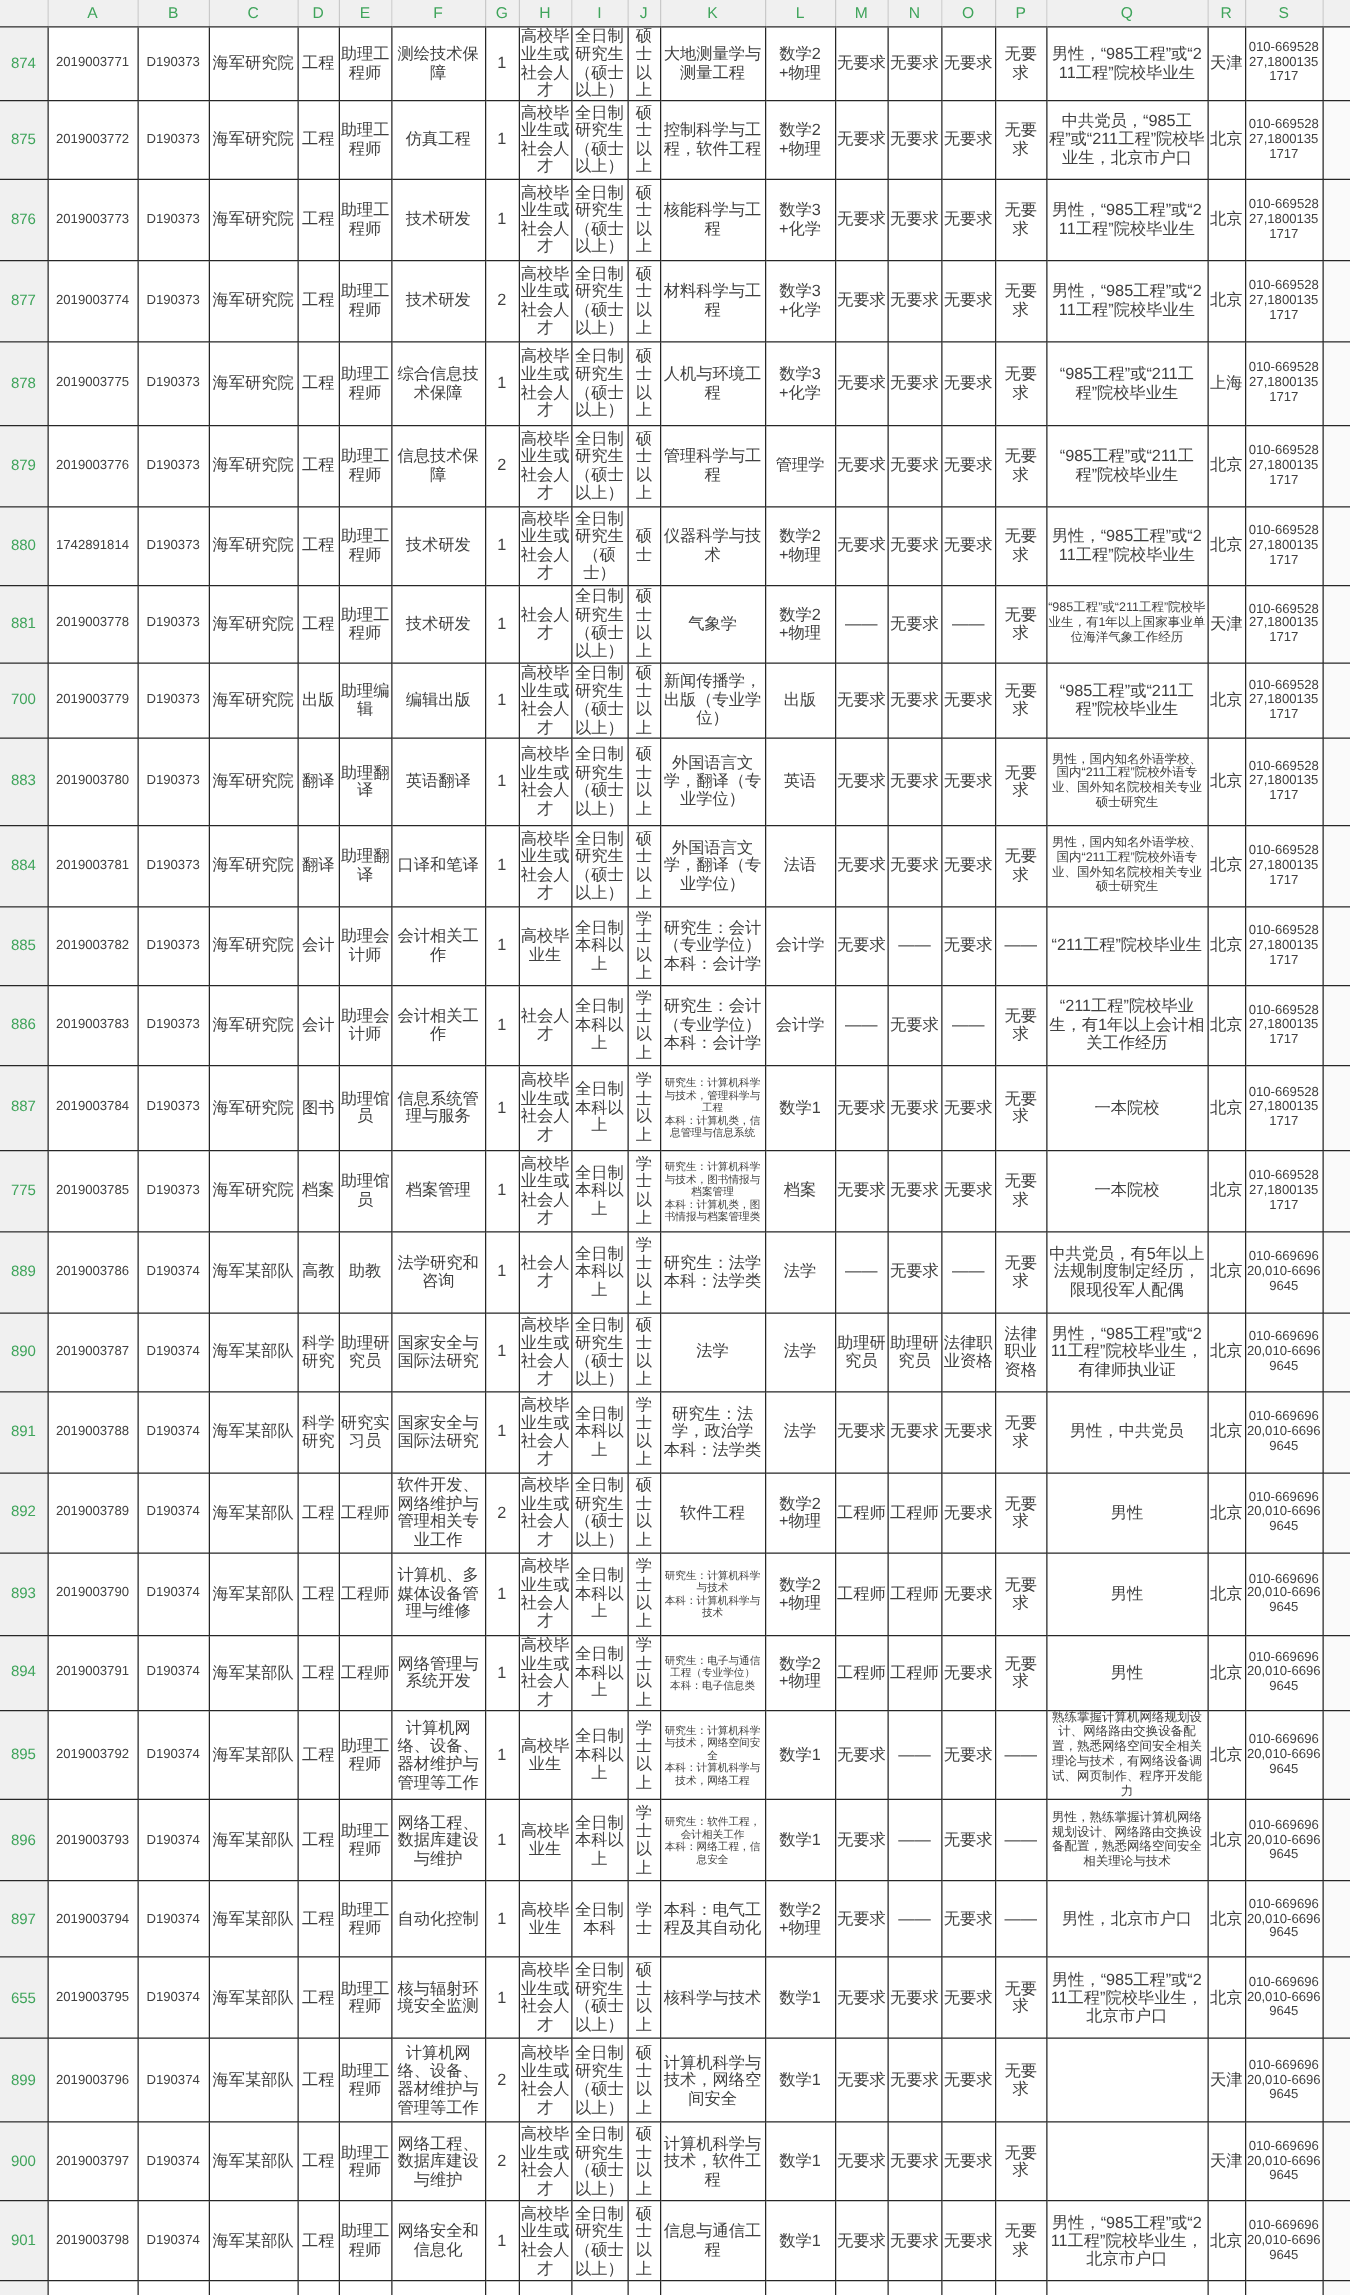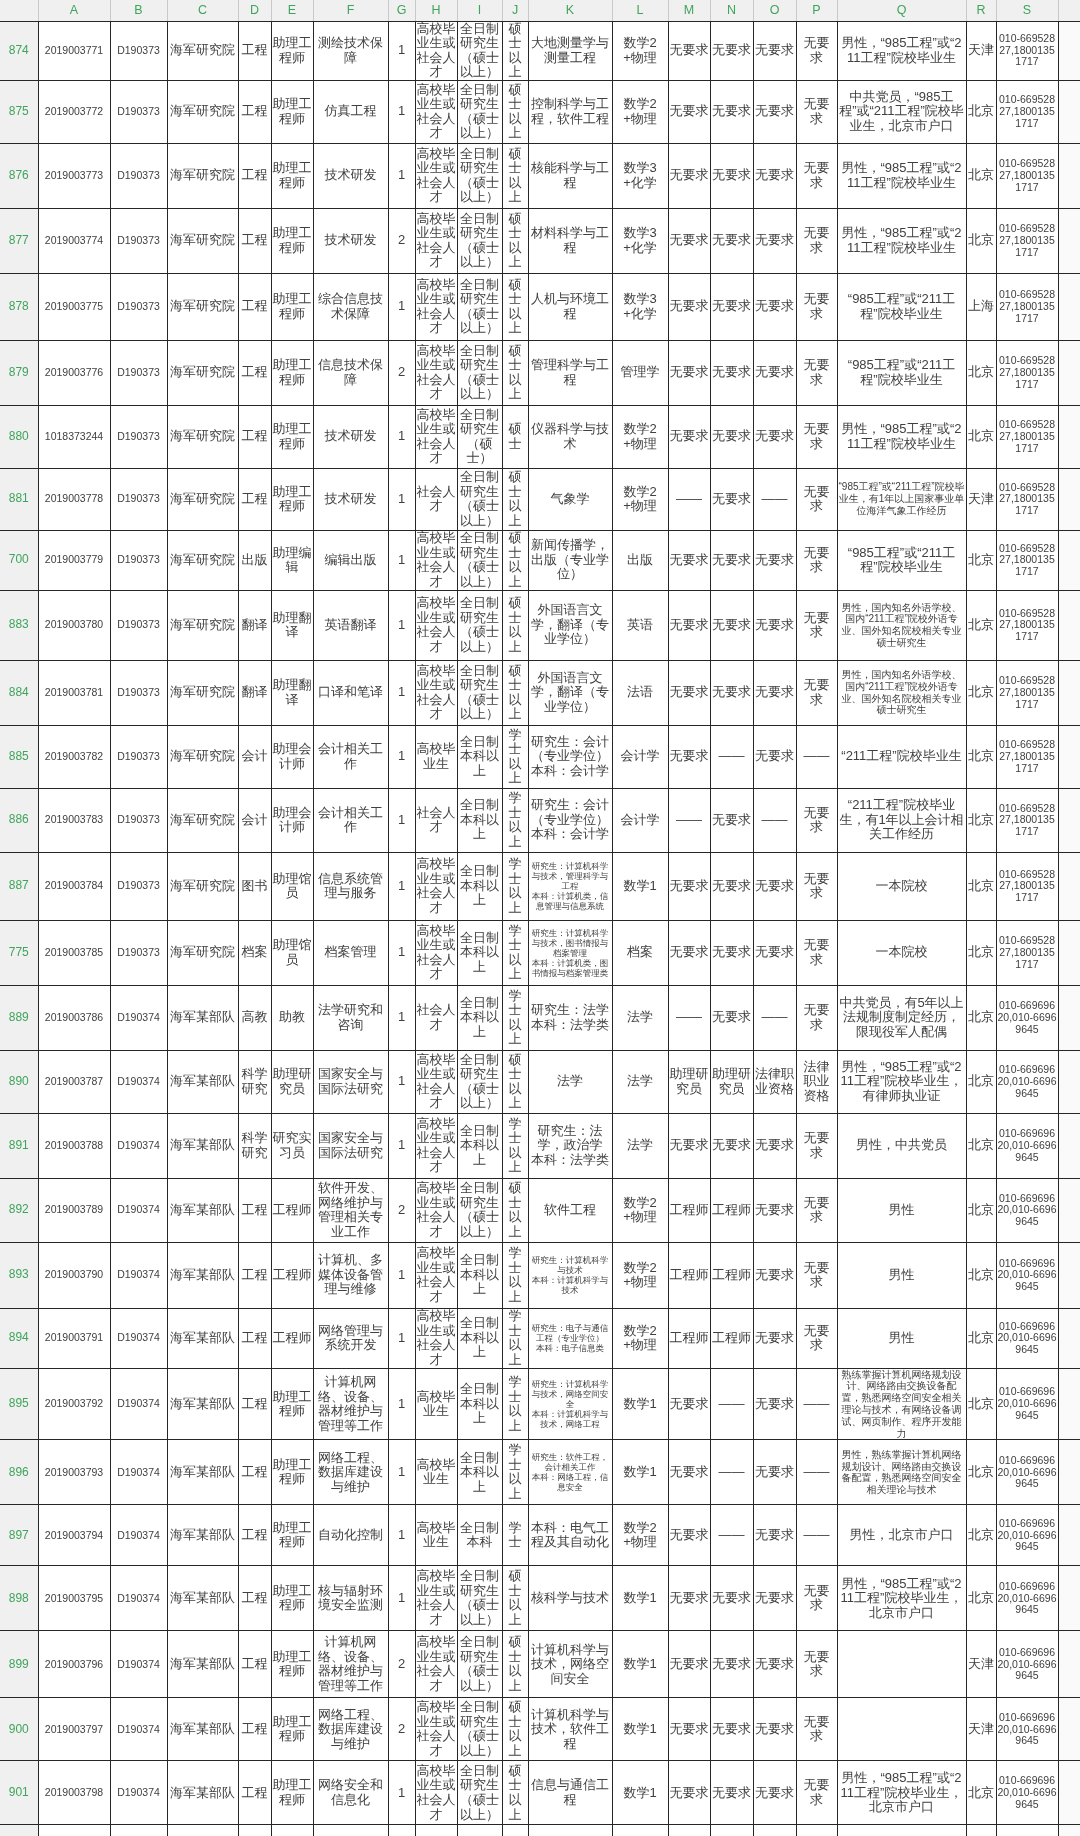--- a/index.html
+++ b/index.html
@@ -216,21 +216,21 @@
         <td>无要求</td>
         <td>无要求</td>
         <td>无要求</td>
         <td>“985工程”或“211工程”院校毕业生</td>
         <td>北京</td>
         <td class="lat">010-66952827,18001351717</td>
         <td class="pc"></td>
       </tr>
       <tr style="height: 63px;">
         <td class="rn">880</td>
-        <td class="lat">1018373244</td>
+        <td class="lat">1742891814</td>
         <td class="lat">D190373</td>
         <td>海军研究院</td>
         <td>工程</td>
         <td>助理工程师</td>
         <td>技术研发</td>
         <td>1</td>
         <td>高校毕业生或社会人才</td>
         <td>全日制研究生（硕士）</td>
         <td>硕士</td>
         <td>仪器科学与技术</td>
@@ -639,21 +639,21 @@
         <td>无要求</td>
         <td>——</td>
         <td>无要求</td>
         <td>——</td>
         <td>男性，北京市户口</td>
         <td>北京</td>
         <td class="lat">010-66969620,010-66969645</td>
         <td class="pc"></td>
       </tr>
       <tr style="height: 65px;">
-        <td class="rn">898</td>
+        <td class="rn">655</td>
         <td class="lat">2019003795</td>
         <td class="lat">D190374</td>
         <td>海军某部队</td>
         <td>工程</td>
         <td>助理工程师</td>
         <td>核与辐射环境安全监测</td>
         <td>1</td>
         <td>高校毕业生或社会人才</td>
         <td>全日制研究生（硕士以上）</td>
         <td>硕士以上</td>

